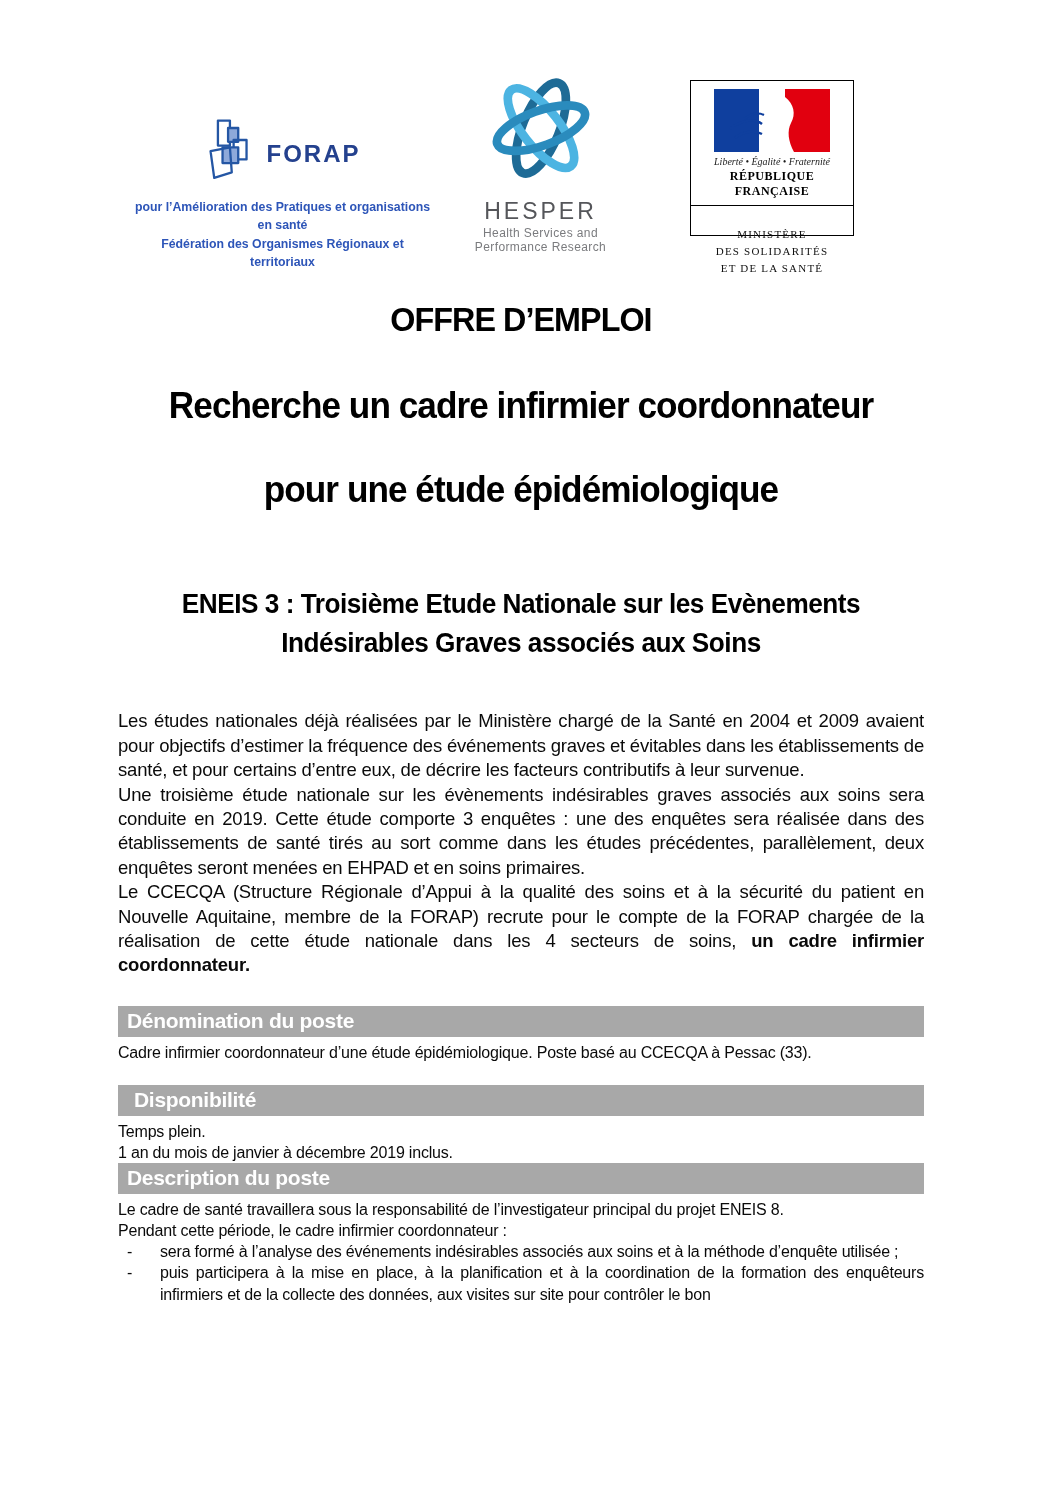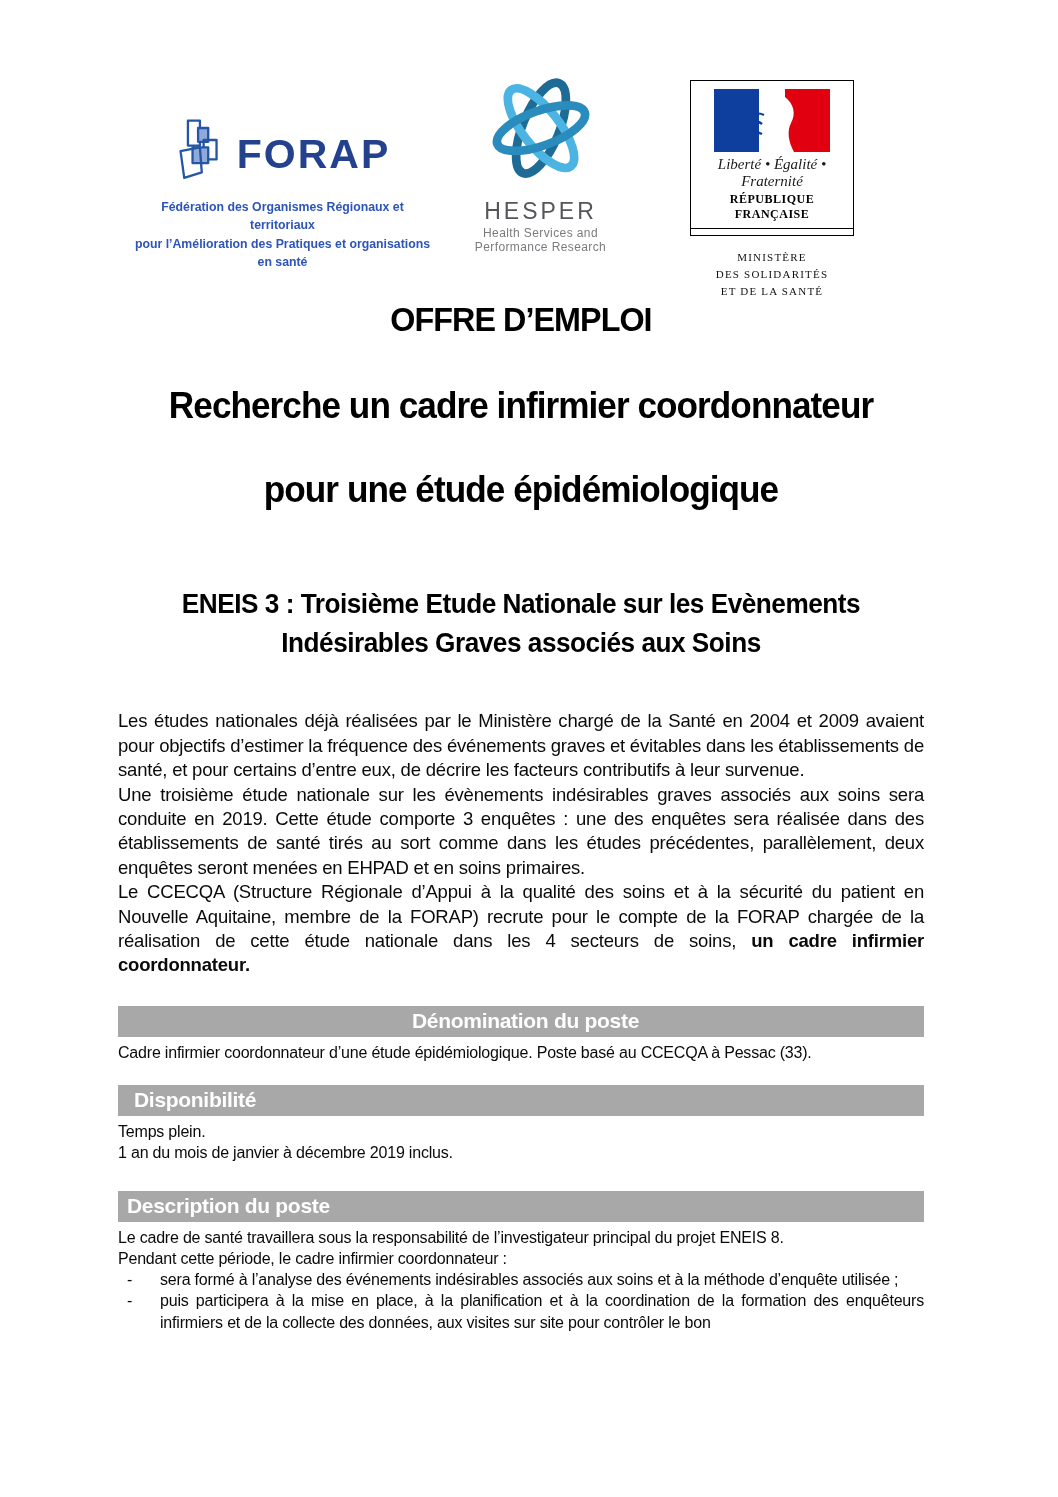--- a/index.html
+++ b/index.html
@@ -7,57 +7,57 @@
     width:1058px;height:1497px;background:#ffffff;overflow:hidden;
     font-family:"Liberation Sans", sans-serif;color:#000;
     -webkit-font-smoothing:antialiased;
   }
   .page{position:relative;width:1058px;height:1497px;}
 
   
   .header{position:absolute;top:0;left:0;width:1058px;height:250px;}
   .forap-block{position:absolute;left:130px;top:118px;width:305px;text-align:center;}
   .forap-top{display:flex;align-items:center;justify-content:center;gap:14px;}
-  .forap-word{font-size:41px;font-weight:700;color:#24418e;letter-spacing:2px;}
+  .forap-word{font-size:24px;font-weight:700;color:#24418e;letter-spacing:2px;}
   .forap-tagline{margin-top:8px;font-size:12.3px;font-weight:700;color:#2d55b8;line-height:1.5;}
 
   .hesper-block{position:absolute;left:468px;top:72px;width:145px;text-align:center;}
   .hesper-word{margin-top:2px;font-size:23px;font-weight:400;color:#55565a;letter-spacing:3px;}
   .hesper-sub{margin-top:1px;font-size:12px;color:#7a7b7e;letter-spacing:0.4px;}
 
   .ministry-box{
     position:absolute;left:690px;top:80px;width:150px;height:140px;
     border:1.5px solid #000;background:#fff;padding:8px 6px 6px 6px;
     font-family:"Liberation Serif", serif;text-align:center;
   }
   .flag-wrap{width:116px;height:63px;margin:0 auto;}
-  .motto{margin-top:4px;font-size:15px;font-style:italic;color:#1a1a1a;}
+  .motto{margin-top:4px;font-size:10px;font-style:italic;color:#1a1a1a;}
   .republic{margin-top:2px;font-size:12px;font-weight:700;letter-spacing:0.5px;color:#000;}
   .ministry-divider{border-top:1.5px solid #000;margin:6px -6px 0 -6px;}
   .ministry-lines{margin-top:20px;font-size:11px;letter-spacing:1.2px;line-height:1.55;color:#111;}
 
   
   .content{position:absolute;left:118px;top:0;width:806px;}
   .title{ text-align:center;font-weight:700;color:#000;letter-spacing:-1px;transform:scaleX(0.95);}
   .title1{margin-top:300px;font-size:34px;}
   .title2{margin-top:46px;font-size:37px;}
   .title3{margin-top:42px;font-size:37px;}
   .eneis{margin-top:74px;text-align:center;font-weight:700;font-size:27px;line-height:1.45;letter-spacing:-0.5px;transform:scaleX(0.97);}
 
   
   .intro{margin-top:46px;font-size:18.5px;line-height:1.32;letter-spacing:-0.2px;text-align:justify;color:#0a0a0a;}
   .intro p{margin:0;}
   .sec-bar{
     height:31px;background:#a8a8a8;color:#fff;
     font-size:21px;font-weight:700;line-height:30px;padding-left:9px;
     letter-spacing:-0.3px;
   }
-  .bar1{margin-top:28px;text-align:center;}
+  .bar1{margin-top:28px;}
   .bar2{margin-top:22px;padding-left:16px;}
-  .bar3{margin-top:28px;}
+  .bar3{}
   .sec-body{margin-top:5px;font-size:16px;line-height:1.32;letter-spacing:-0.2px;text-align:justify;color:#0a0a0a;}
   .sec-body p{margin:0;}
   .bullet{display:flex;}
   .bullet-marker{width:42px;padding-left:9px;box-sizing:border-box;flex:none;}
   .bullet-text{flex:1;text-align:justify;}
   b,strong{font-weight:700;}
 </style>
 </head>
 <body>
 
@@ -74,22 +74,22 @@
               <rect x="25" y="10" width="11" height="15" fill="#8ea9da"></rect>
               <rect x="31" y="23" width="14" height="21"></rect>
               <rect x="19" y="31" width="17" height="17" fill="#8ea9da"></rect>
               <path d="M6 35 L27 31 L29 58 L10 64 Z"></path>
             </g>
           </svg>
         </span>
         <span class="forap-word">FORAP</span>
       </div>
       <div class="forap-tagline">
+        <div>pour l’Amélioration des Pratiques et organisations en santé</div>
         <div>Fédération des Organismes Régionaux et territoriaux</div>
-        <div>pour l’Amélioration des Pratiques et organisations en santé</div>
       </div>
     </div>
 
     <div class="hesper-block">
       <span>
         <svg width="98" height="120" viewBox="0 0 100 124">
           <g fill="none" stroke-width="9">
             <ellipse cx="50" cy="58" rx="19" ry="50" stroke="#1e6b96" transform="rotate(22 50 58)"></ellipse>
             <ellipse cx="50" cy="58" rx="19" ry="50" stroke="#4cb4e2" transform="rotate(-38 50 58)"></ellipse>
             <ellipse cx="50" cy="58" rx="48" ry="18" stroke="#2a8bbd" transform="rotate(-20 50 58)"></ellipse>

